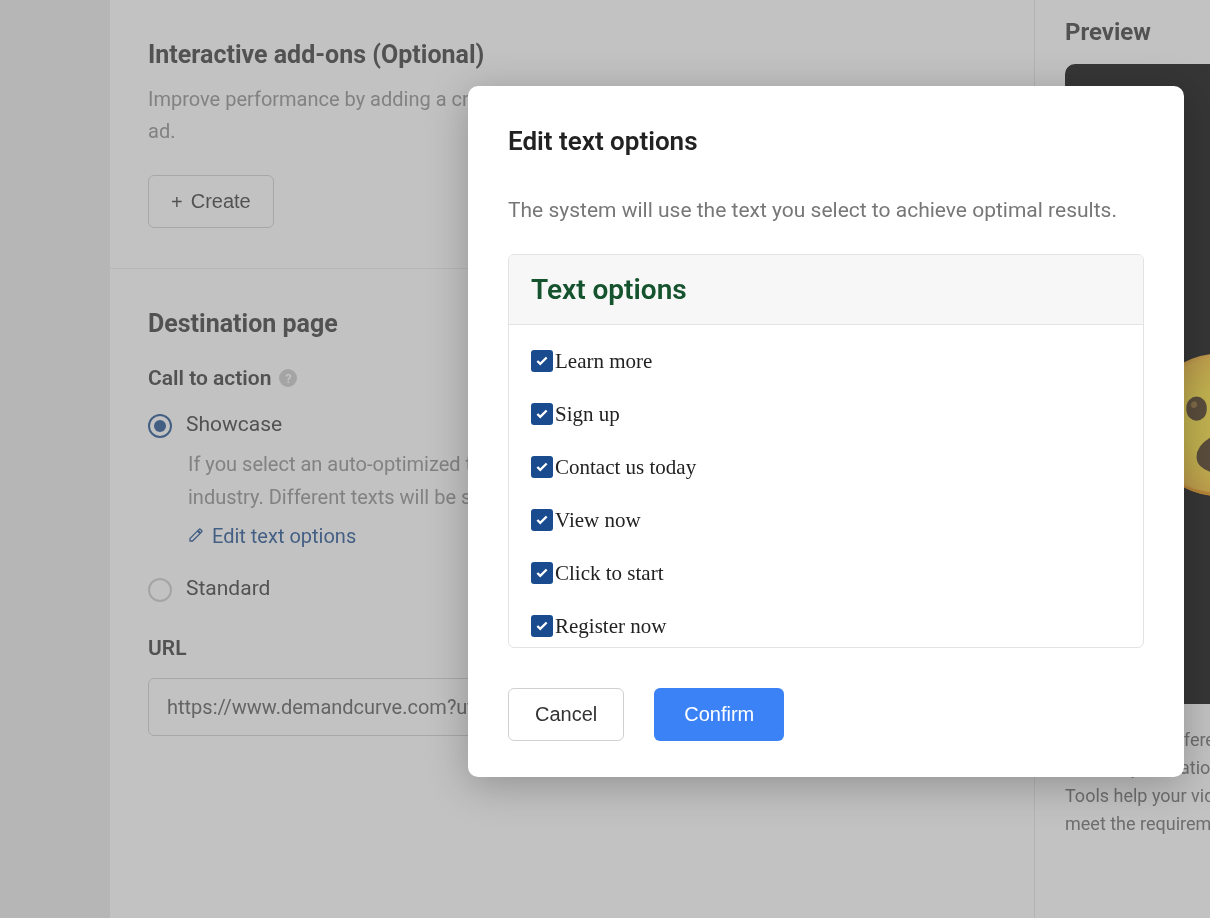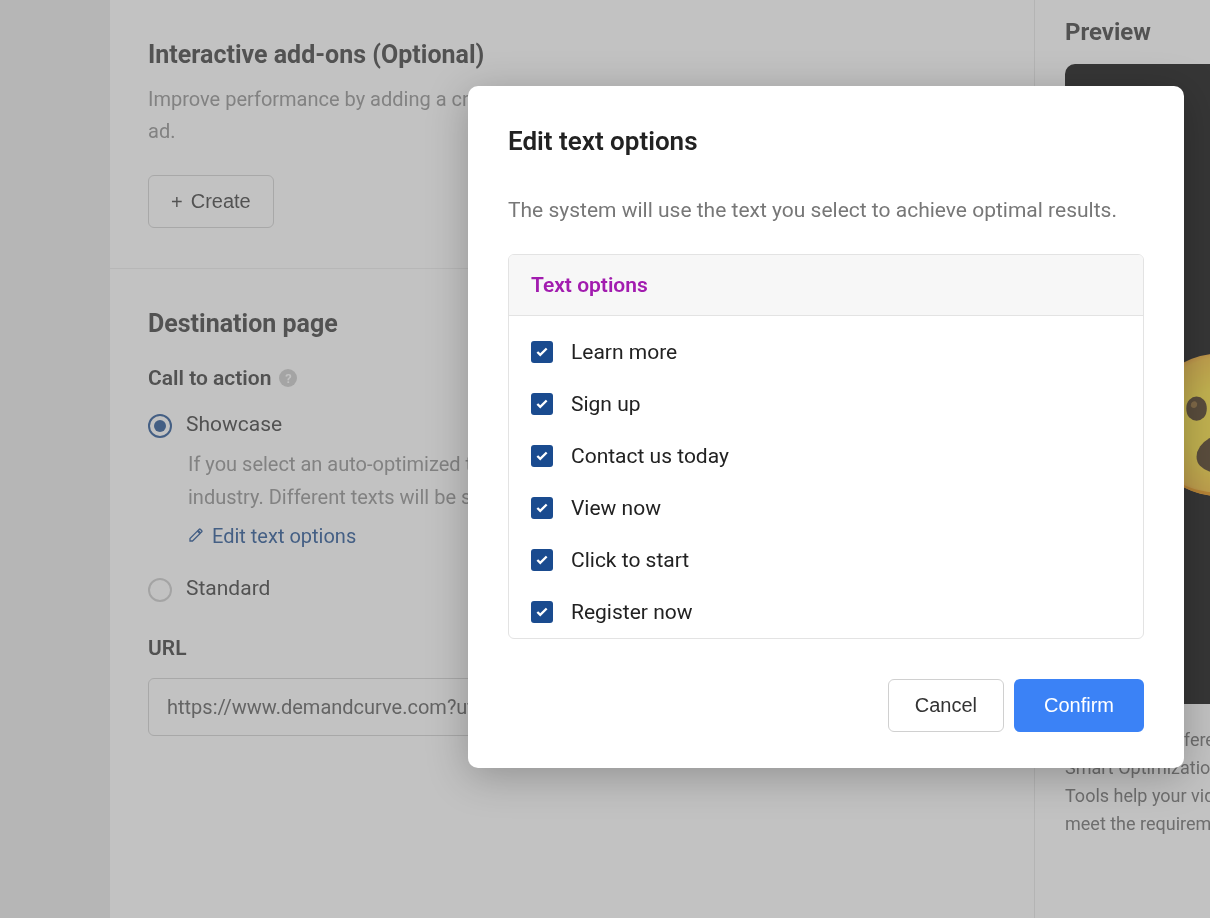--- a/index.html
+++ b/index.html
@@ -219,58 +219,58 @@
       margin-bottom: 26px;
     }
     .options-box {
       border: 1px solid #e3e3e3;
       border-radius: 6px;
       overflow: hidden;
     }
     .options-head {
       background: #f7f7f7;
       padding: 18px 22px;
-      font-size: 21px;
+      font-size: 28px;
       font-weight: 600;
-      color: #a21caf;
+      color: #14532d;
       border-bottom: 1px solid #e3e3e3;
     }
     .options-body {
       max-height: 322px;
       overflow-y: auto;
       padding: 10px 22px;
       position: relative;
     }
     .options-body::-webkit-scrollbar { width: 10px; }
     .options-body::-webkit-scrollbar-thumb { background: #d6d6d6; border-radius: 5px; }
     .opt-row {
       display: flex;
       align-items: center;
-      gap: 18px;
+      gap: 2px;
       padding: 14px 0;
+      font-family: Liberation Serif, serif;
     }
     .checkbox {
       width: 22px;
       height: 22px;
       background: #1a4b8f;
       border-radius: 3px;
       display: flex;
       align-items: center;
       justify-content: center;
       flex-shrink: 0;
     }
     .checkbox svg { width: 14px; height: 14px; }
     .opt-label {
       font-size: 21px;
       color: #222;
     }
     .modal-footer {
       display: flex;
-      justify-content: flex-end;
-      gap: 10px;
+      gap: 30px;
       margin-top: 40px;
     }
     .btn-cancel {
       border: 1px solid #d0d0d0;
       background: #fff;
       border-radius: 6px;
       padding: 14px 26px;
       font-size: 20px;
       color: #333;
       cursor: pointer;

